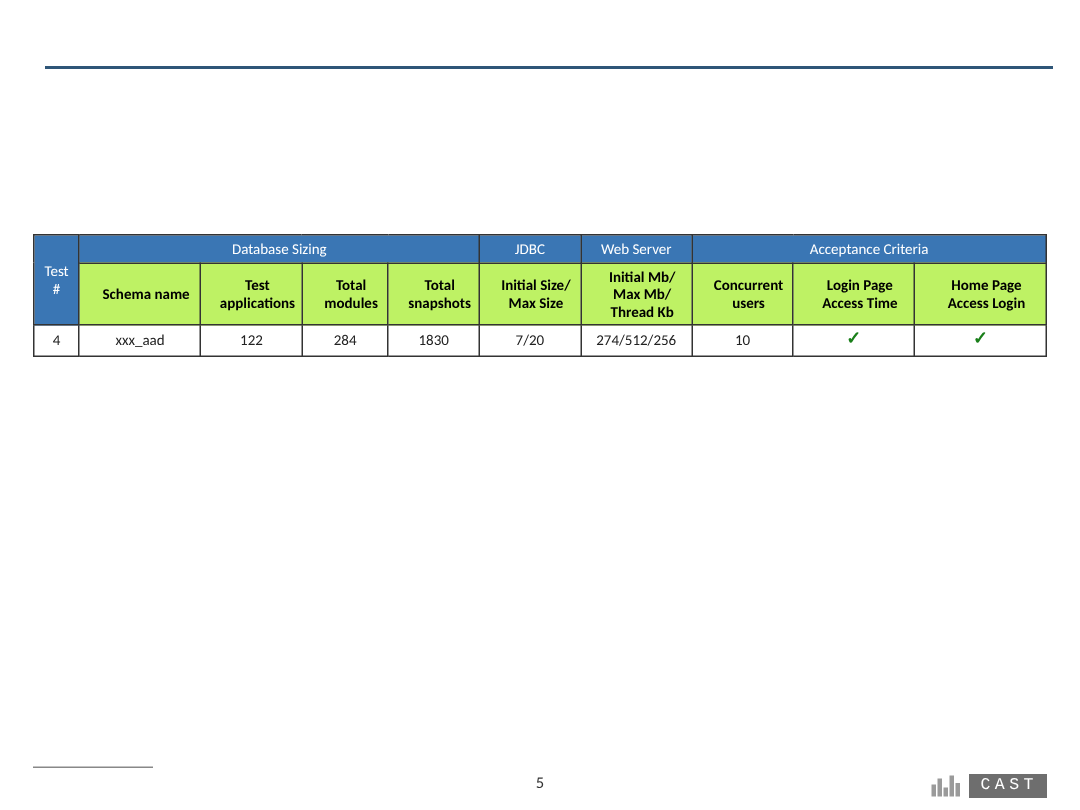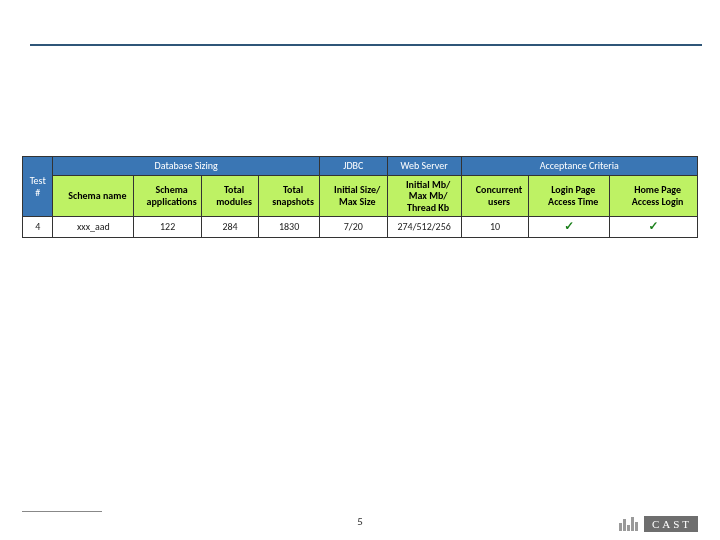--- a/index.html
+++ b/index.html
@@ -107,21 +107,21 @@
     align-items: flex-end;
   }
   .bars span {
     display: inline-block;
     width: 3px;
     background: #9a9a9a;
   }
   .cast {
     background: #6e6e6e;
     color: #fff;
-    font-family: Liberation Serif, serif;
+    font-family: Liberation Mono, monospace;
     font-size: 11px;
     letter-spacing: 3px;
     padding: 2px 6px 2px 8px;
     text-align: right;
   }
 </style>
 </head>
 <body>
 
 <div class="slide">
@@ -145,21 +145,21 @@
       <tbody>
           <tr class="sect">
         <th rowspan="2">Test #</th>
         <th colspan="4">Database Sizing</th>
         <th>JDBC</th>
         <th>Web Server</th>
         <th colspan="3">Acceptance Criteria</th>
       </tr>
       <tr class="hdr">
         <th>Schema name</th>
-        <th>Schema applications</th>
+        <th>Test applications</th>
         <th>Total modules</th>
         <th>Total snapshots</th>
         <th>Initial Size/ Max Size</th>
         <th>Initial Mb/ Max Mb/ Thread Kb</th>
         <th>Concurrent users</th>
         <th>Login Page Access Time</th>
         <th>Home Page Access Login</th>
       </tr>
       <tr>
         <td>4</td>

